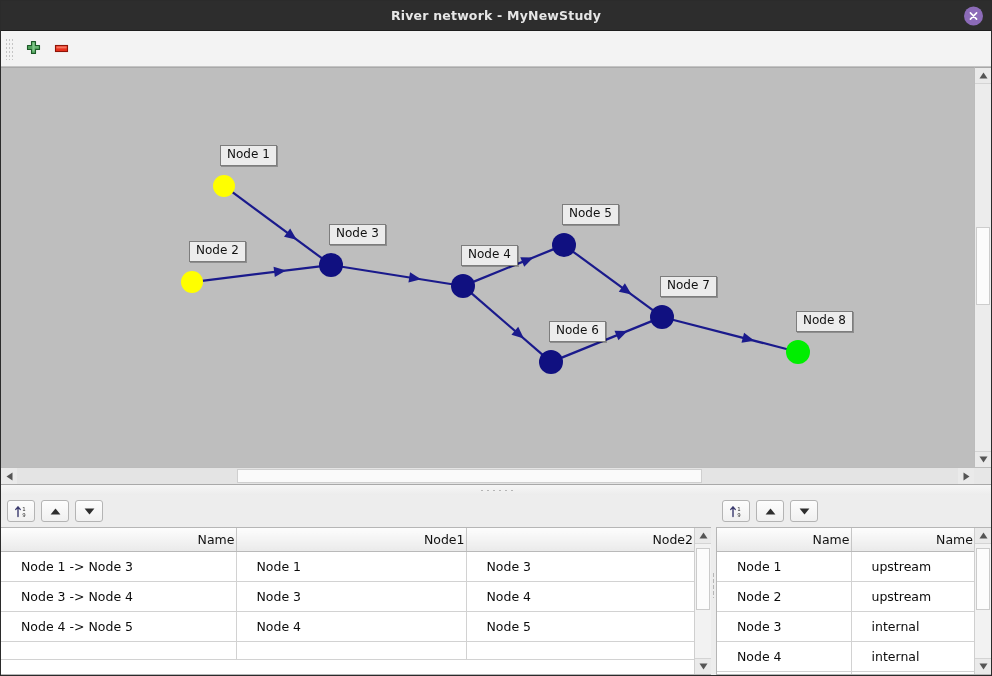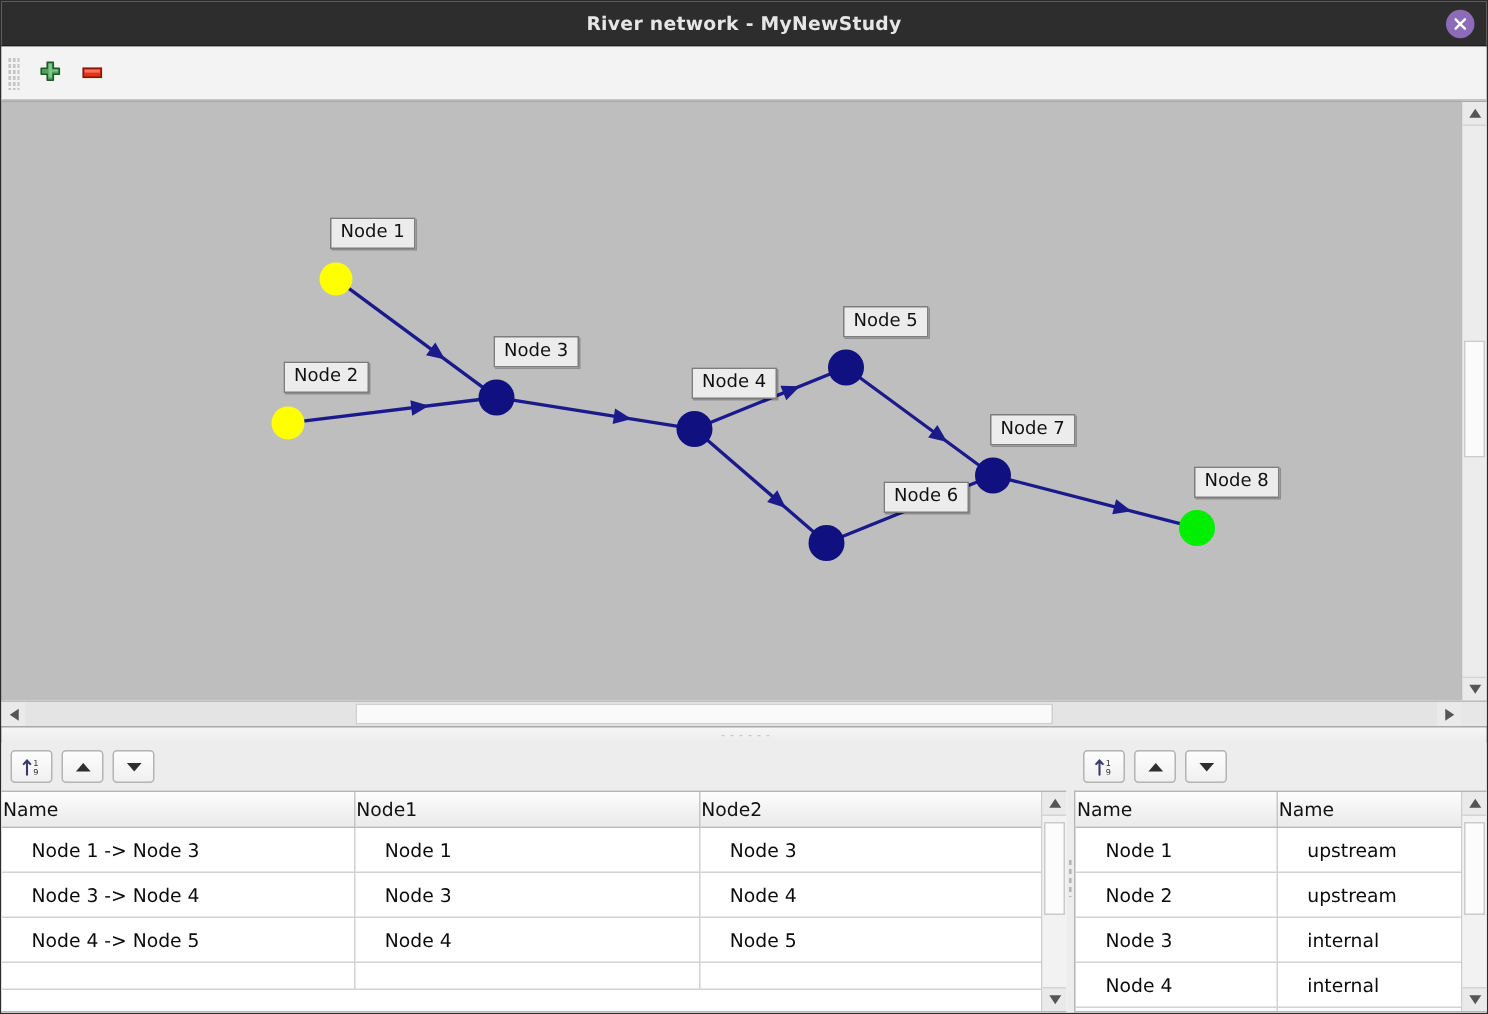--- a/index.html
+++ b/index.html
@@ -228,21 +228,21 @@
     table-layout: fixed;
   }
   table.grid th {
     background: linear-gradient(#fdfdfd, #eaeaea);
     border-right: 1px solid #c6c6c6;
     border-bottom: 1px solid #b9b9b9;
     font-weight: normal;
     font-size: 12.5px;
     height: 23px;
     color: #111;
-    text-align: left;
+    text-align: right;
     cursor: pointer;
   }
   table.grid th:last-child { border-right: none; }
   table.grid td {
     border-right: 1px solid #d2d2d2;
     border-bottom: 1px solid #d2d2d2;
     height: 30px;
     padding: 0 20px;
     background: #ffffff;
     white-space: nowrap;
@@ -328,21 +328,21 @@
           <circle cx="550" cy="294" r="12" fill="#101080"></circle>
           <circle cx="661" cy="249" r="12" fill="#101080"></circle>
           <circle cx="797" cy="284" r="12" fill="#00ee00"></circle>
         </svg>
       <div id="label-layer">
           <div class="node-label" style="left: 219px; top: 77px;">Node 1</div>
           <div class="node-label" style="left: 188px; top: 173px;">Node 2</div>
           <div class="node-label" style="left: 328px; top: 156px;">Node 3</div>
           <div class="node-label" style="left: 460px; top: 177px;">Node 4</div>
           <div class="node-label" style="left: 561px; top: 136px;">Node 5</div>
-          <div class="node-label" style="left: 548px; top: 253px; margin-left: 40px;">Node 6</div>
+          <div class="node-label" style="left: 548px; top: 253px;">Node 6</div>
           <div class="node-label" style="left: 659px; top: 208px;">Node 7</div>
           <div class="node-label" style="left: 795px; top: 243px;">Node 8</div>
         </div>
     </div>
     <div id="graph-vscroll">
       <div class="sb-arrow">
         <svg class="arrow-tri" width="9" height="7" viewBox="0 0 9 7">
             <path d="M4.5 0.5 L8.5 6.5 L0.5 6.5 Z" fill="#555"></path>
           </svg>
       </div>

